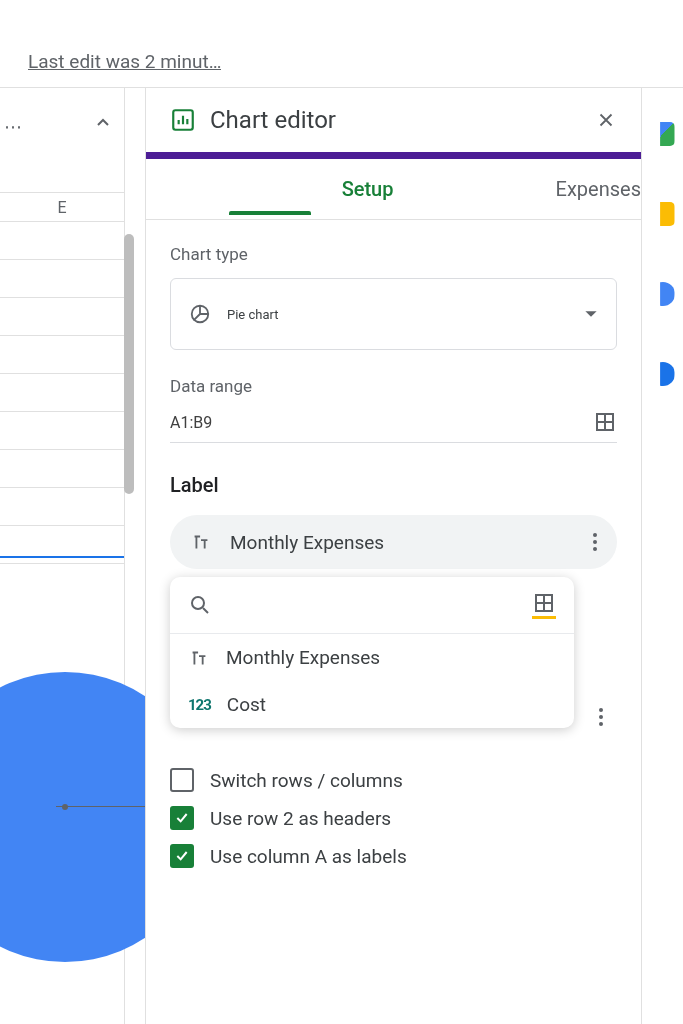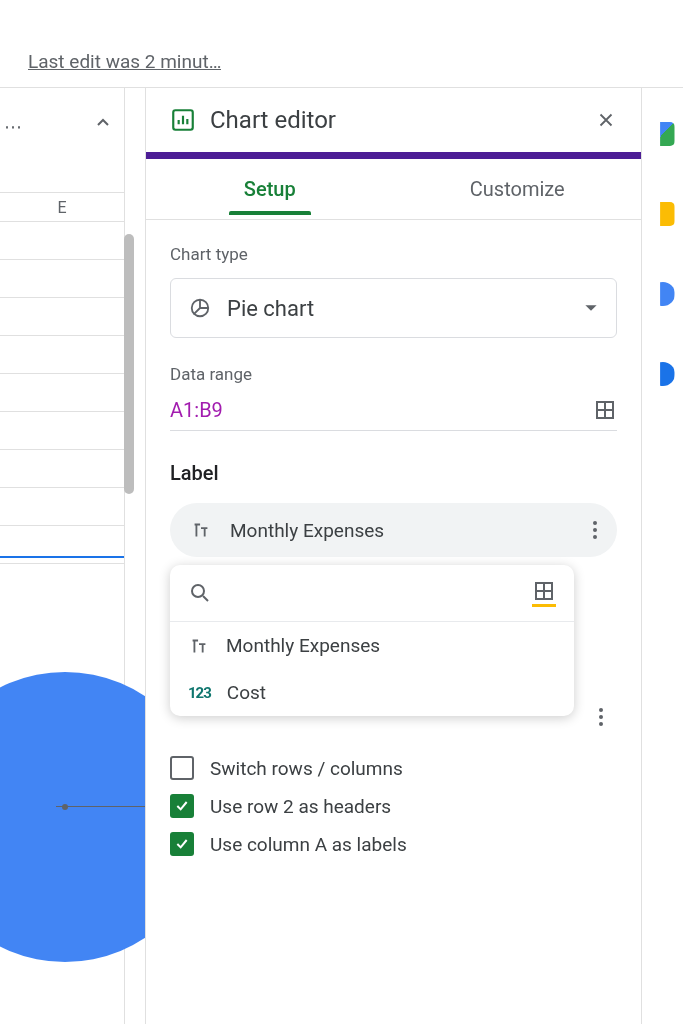--- a/index.html
+++ b/index.html
@@ -139,21 +139,21 @@
     gap: 14px;
     border-bottom: 7px solid #4c1d95;
   }
   .editor-header svg.logo { width: 26px; height: 26px; }
   .editor-title { font-size: 24px; color: #3c4043; }
   .editor-close { margin-left: auto; color: #5f6368; }
   .editor-close svg { width: 22px; height: 22px; }
 
   .tabs { display: flex; }
   .tab {
-    flex: 1; text-align: center;
+    flex: 1; text-align: right;
     padding: 18px 0;
     font-size: 20px; color: #5f6368;
     border-bottom: 1px solid #e0e0e0;
   }
   .tab.active {
     color: #188038;
     font-weight: 500;
   }
   .tab.active .tab-underline {
     display: block;
@@ -162,30 +162,30 @@
     display: none;
     width: 82px; height: 4px; background: #188038;
     margin: 10px auto -18px; border-radius: 2px 2px 0 0;
   }
 
   .body { padding: 24px; }
   .field-label { color: #5f6368; font-size: 17px; margin-bottom: 14px; }
 
   .select-box {
     border: 1px solid #dadce0; border-radius: 6px;
-    height: 60px;
+    height: 72px;
     display: flex; align-items: center;
     padding: 0 18px; gap: 16px;
-    font-size: 22px; color: #3c4043;
+    font-size: 13px; color: #3c4043;
     margin-bottom: 26px;
   }
   .select-box .caret { margin-left: auto; }
 
   .data-range { display: flex; align-items: center; border-bottom: 1px solid #dadce0; padding-bottom: 8px; margin-bottom: 30px; }
-  .data-range span { font-size: 20px; color: #a21caf; }
+  .data-range span { font-size: 16px; color: #404040; }
   .data-range .grid-icon { margin-left: auto; }
 
   .section-title { font-size: 20px; color: #202124; font-weight: 500; margin-bottom: 18px; }
 
   .pill {
     background: #f1f3f4; border-radius: 30px;
     height: 54px;
     display: flex; align-items: center;
     padding: 0 20px; gap: 18px;
     font-size: 19px; color: #3c4043;
@@ -300,21 +300,21 @@
         </svg>
     </div>
   </div>
 
   <div class="tabs">
     <div class="tab active">
       <span>Setup</span>
       <div class="tab-underline"></div>
     </div>
     <div class="tab">
-      <span>Customize</span>
+      <span>Expenses</span>
       
     </div>
   </div>
 
   <div class="body">
     <div class="field-label">Chart type</div>
     <div class="select-box">
       <svg width="22" height="22" viewBox="0 0 24 24" fill="none" stroke="#5f6368" stroke-width="2">
           <circle cx="12" cy="12" r="9"></circle>
           <path d="M12 3v9h9M12 12L5 19"></path>

